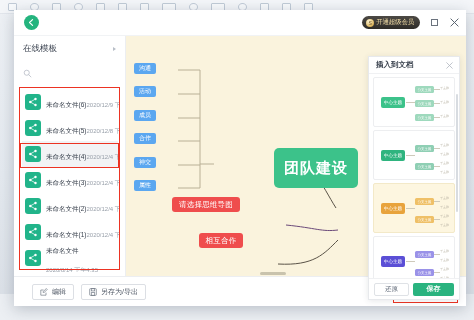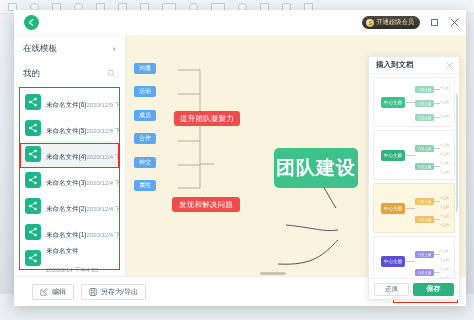--- a/index.html
+++ b/index.html
@@ -161,21 +161,21 @@
 
   .node {
     position: absolute;
     display: flex; align-items: center; justify-content: center;
     border-radius: 3px;
     color: #ffffff; white-space: nowrap;
     cursor: pointer;
   }
   .node.central {
     background: #3cc28a; border-radius: 5px;
-    font-size: 19px; font-weight: 700; letter-spacing: 1px;
+    font-size: 15px; font-weight: 700; letter-spacing: 1px;
   }
   .node.red { background: #ef4d4d; font-size: 7.5px; letter-spacing: .2px; }
   .node.blue { background: #5ba7f0; font-size: 6px; border-radius: 2px; }
   .node.stub {
     background: #ef6b6b; border-radius: 1px;
   }
 
   
   #canvas-hscroll {
     position: absolute; left: 0; bottom: 0; width: 100%; height: 5px;
@@ -328,21 +328,20 @@
   </div>
 
   <div id="dialog-body">
 
     <div id="sidebar">
       <div class="nav-row">
         <span class="nav-label">在线模板</span>
         <span class="chev"></span>
       </div>
       <div class="nav-row">
-        <span class="nav-label">我的</span>
         <span class="search-ico">
           <svg width="9" height="9" viewBox="0 0 12 12" aria-hidden="true">
             <circle cx="5" cy="5" r="3.4" fill="none" stroke="#b8bec7" stroke-width="1.1"></circle>
             <path d="M7.6 7.6 L10.6 10.6" stroke="#b8bec7" stroke-width="1.1" stroke-linecap="round"></path>
           </svg>
         </span>
       </div>
 
       <div id="file-list-wrap">
         <div id="file-list">
@@ -449,22 +448,22 @@
           <path d="M52 58 L74 58" fill="none" stroke="#b9b096" stroke-width="1"></path>
           <path d="M52 82 L74 82" fill="none" stroke="#b9b096" stroke-width="1"></path>
           <path d="M52 105 L74 105" fill="none" stroke="#b9b096" stroke-width="1"></path>
           <path d="M52 129 L74 129" fill="none" stroke="#b9b096" stroke-width="1"></path>
           <path d="M52 152 L74 152" fill="none" stroke="#b9b096" stroke-width="1"></path>
           <path d="M74 128 L88 128" fill="none" stroke="#b9b096" stroke-width="1"></path>
         </svg>
 
         <div class="node central" style="left:148px; top:112px; width:84px; height:40px;">团队建设</div>
 
-        <div class="node red" style="left:48px; top:75px; width:66px; height:15px;">提升团队凝聚力</div>
-        <div class="node red" style="left:46px; top:161px; width:68px; height:15px;">发现和解决问题</div>
+        <div class="node red" style="left:46px; top:161px; width:68px; height:15px;">请选择思维导图</div>
+        <div class="node red" style="left:73px; top:197px; width:44px; height:15px;">相互合作</div>
 
         <div class="node blue" style="left:8px; top:27px; width:22px; height:11px;">沟通</div>
         <div class="node blue" style="left:8px; top:50px; width:22px; height:11px;">活动</div>
         <div class="node blue" style="left:8px; top:74px; width:22px; height:11px;">成员</div>
         <div class="node blue" style="left:8px; top:97px; width:22px; height:11px;">合作</div>
         <div class="node blue" style="left:8px; top:121px; width:22px; height:11px;">神交</div>
         <div class="node blue" style="left:8px; top:144px; width:22px; height:11px;">属性</div>
 
         <div class="node stub" style="left:296px; top:110px; width:4px; height:15px;"></div>
         <div class="node stub" style="left:296px; top:179px; width:4px; height:15px;"></div>

